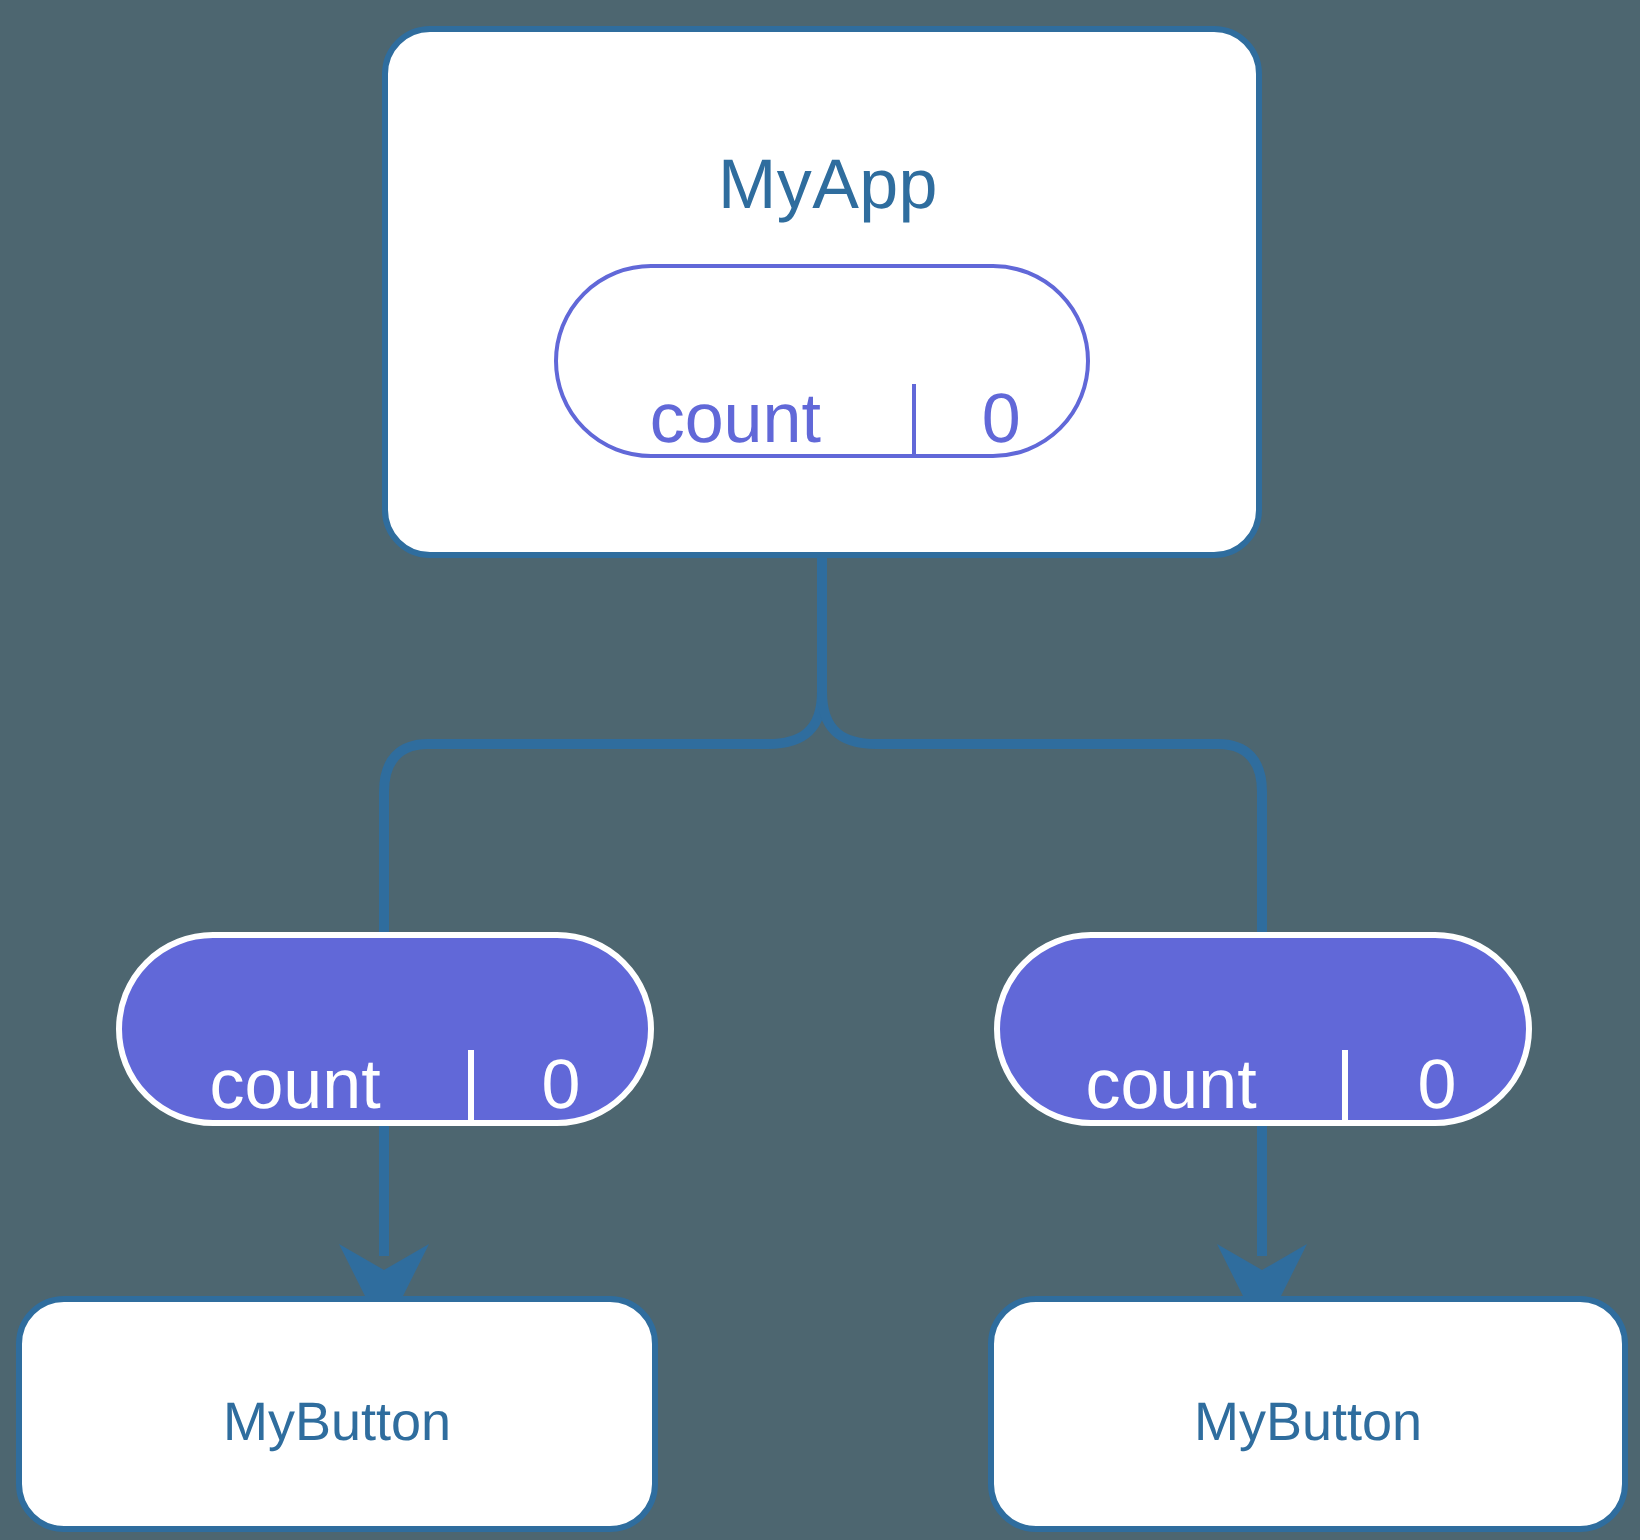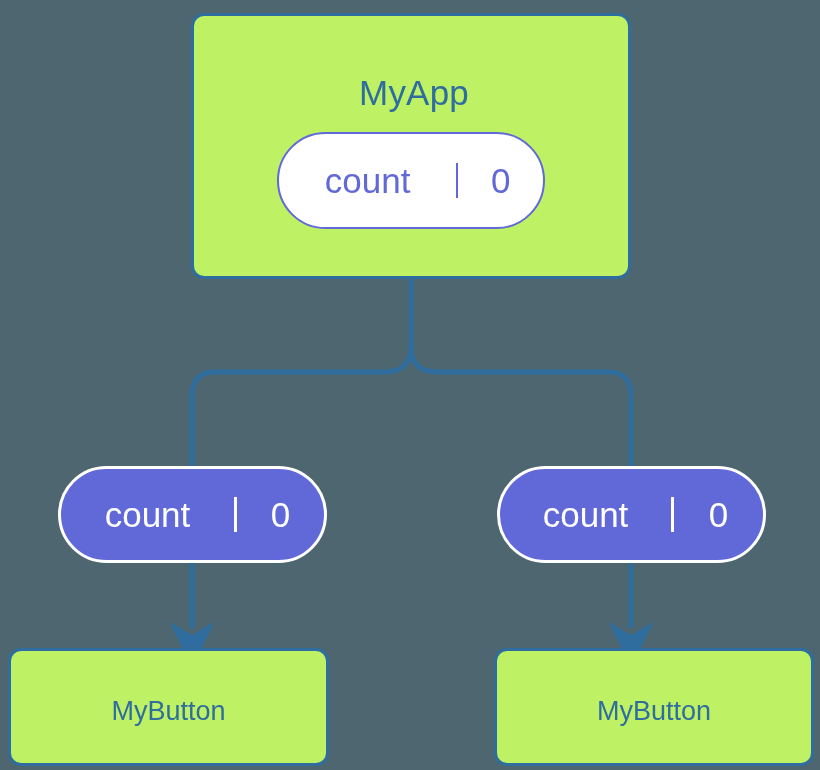--- a/index.html
+++ b/index.html
@@ -24,23 +24,23 @@
     left: 0;
     top: 0;
     width: 820px;
     height: 770px;
     overflow: visible;
   }
 
   
   .component-card {
     position: absolute;
-    background: #bef264;
+    background: #ffffff;
     border: 3px solid #2f6d9e;
-    border-radius: 13px;
+    border-radius: 24px;
     box-sizing: border-box;
   }
   #myapp-card {
     left: 191px;
     top: 13px;
     width: 440px;
     height: 266px;
   }
   #myapp-title {
     position: absolute;
@@ -52,21 +52,21 @@
     font-size: 35px;
     line-height: 42px;
     letter-spacing: 0.2px;
     white-space: nowrap;
   }
 
   
   .state-pill {
     position: absolute;
     display: flex;
-    align-items: center;
+    align-items: flex-end;
     box-sizing: border-box;
     border-radius: 999px;
     overflow: hidden;
   }
   .state-pill .pill-key,
   .state-pill .pill-value {
     display: flex;
     align-items: center;
     justify-content: center;
     font-size: 35px;

